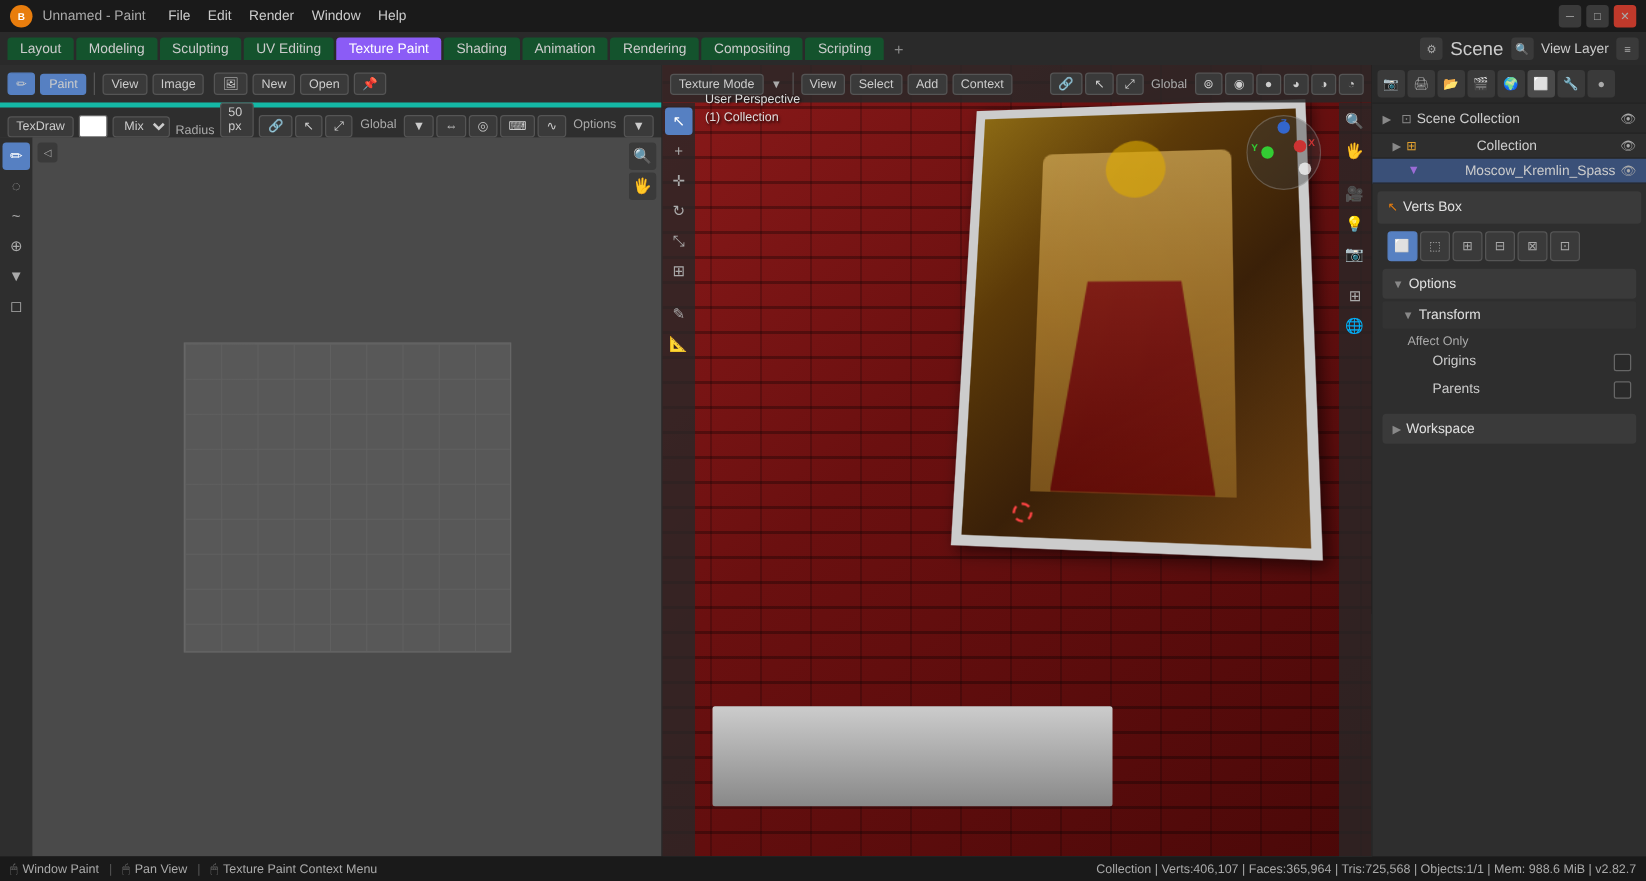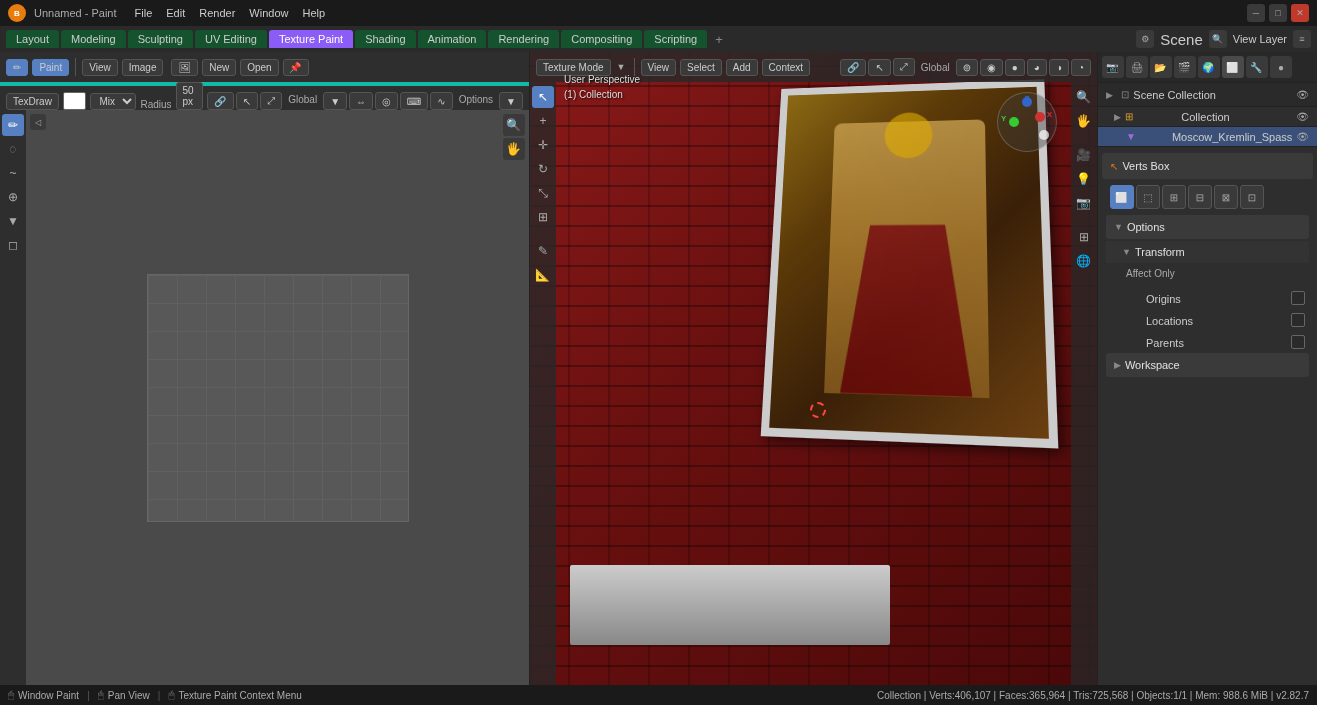--- a/index.html
+++ b/index.html
@@ -447,21 +447,21 @@
       display: flex;
       align-items: center;
       padding: 0 8px 0 16px;
       cursor: pointer;
       border-radius: 2px;
       margin-bottom: 1px;
     }
     .checkbox-row {
       height: 22px;
       display: flex;
-      align-items: flex-end;
+      align-items: flex-start;
       padding: 0 4px 0 20px;
       gap: 8px;
       font-size: 11px;
       color: #ccc;
     }
     .checkbox {
       width: 14px; height: 14px;
       border: 1px solid #666;
       border-radius: 2px;
       background: #2a2a2a;
@@ -777,24 +777,20 @@
             </div>
 
             <div style="padding:2px 0 2px 20px;">
               <div style="font-size:10px; color:#aaa; padding:2px 0 4px 0;">Affect Only</div>
 
               <div class="checkbox-row">
                 <span class="checkbox-label">Origins</span>
                 <div class="checkbox"></div>
               </div>
 
-              <div class="checkbox-row">
-                <span class="checkbox-label">Locations</span>
-                <div class="checkbox"></div>
-              </div>
 
               <div class="checkbox-row">
                 <span class="checkbox-label">Parents</span>
                 <div class="checkbox"></div>
               </div>
             </div>
           </div>
 
           <div class="workspace-section">
             <div class="workspace-header">

